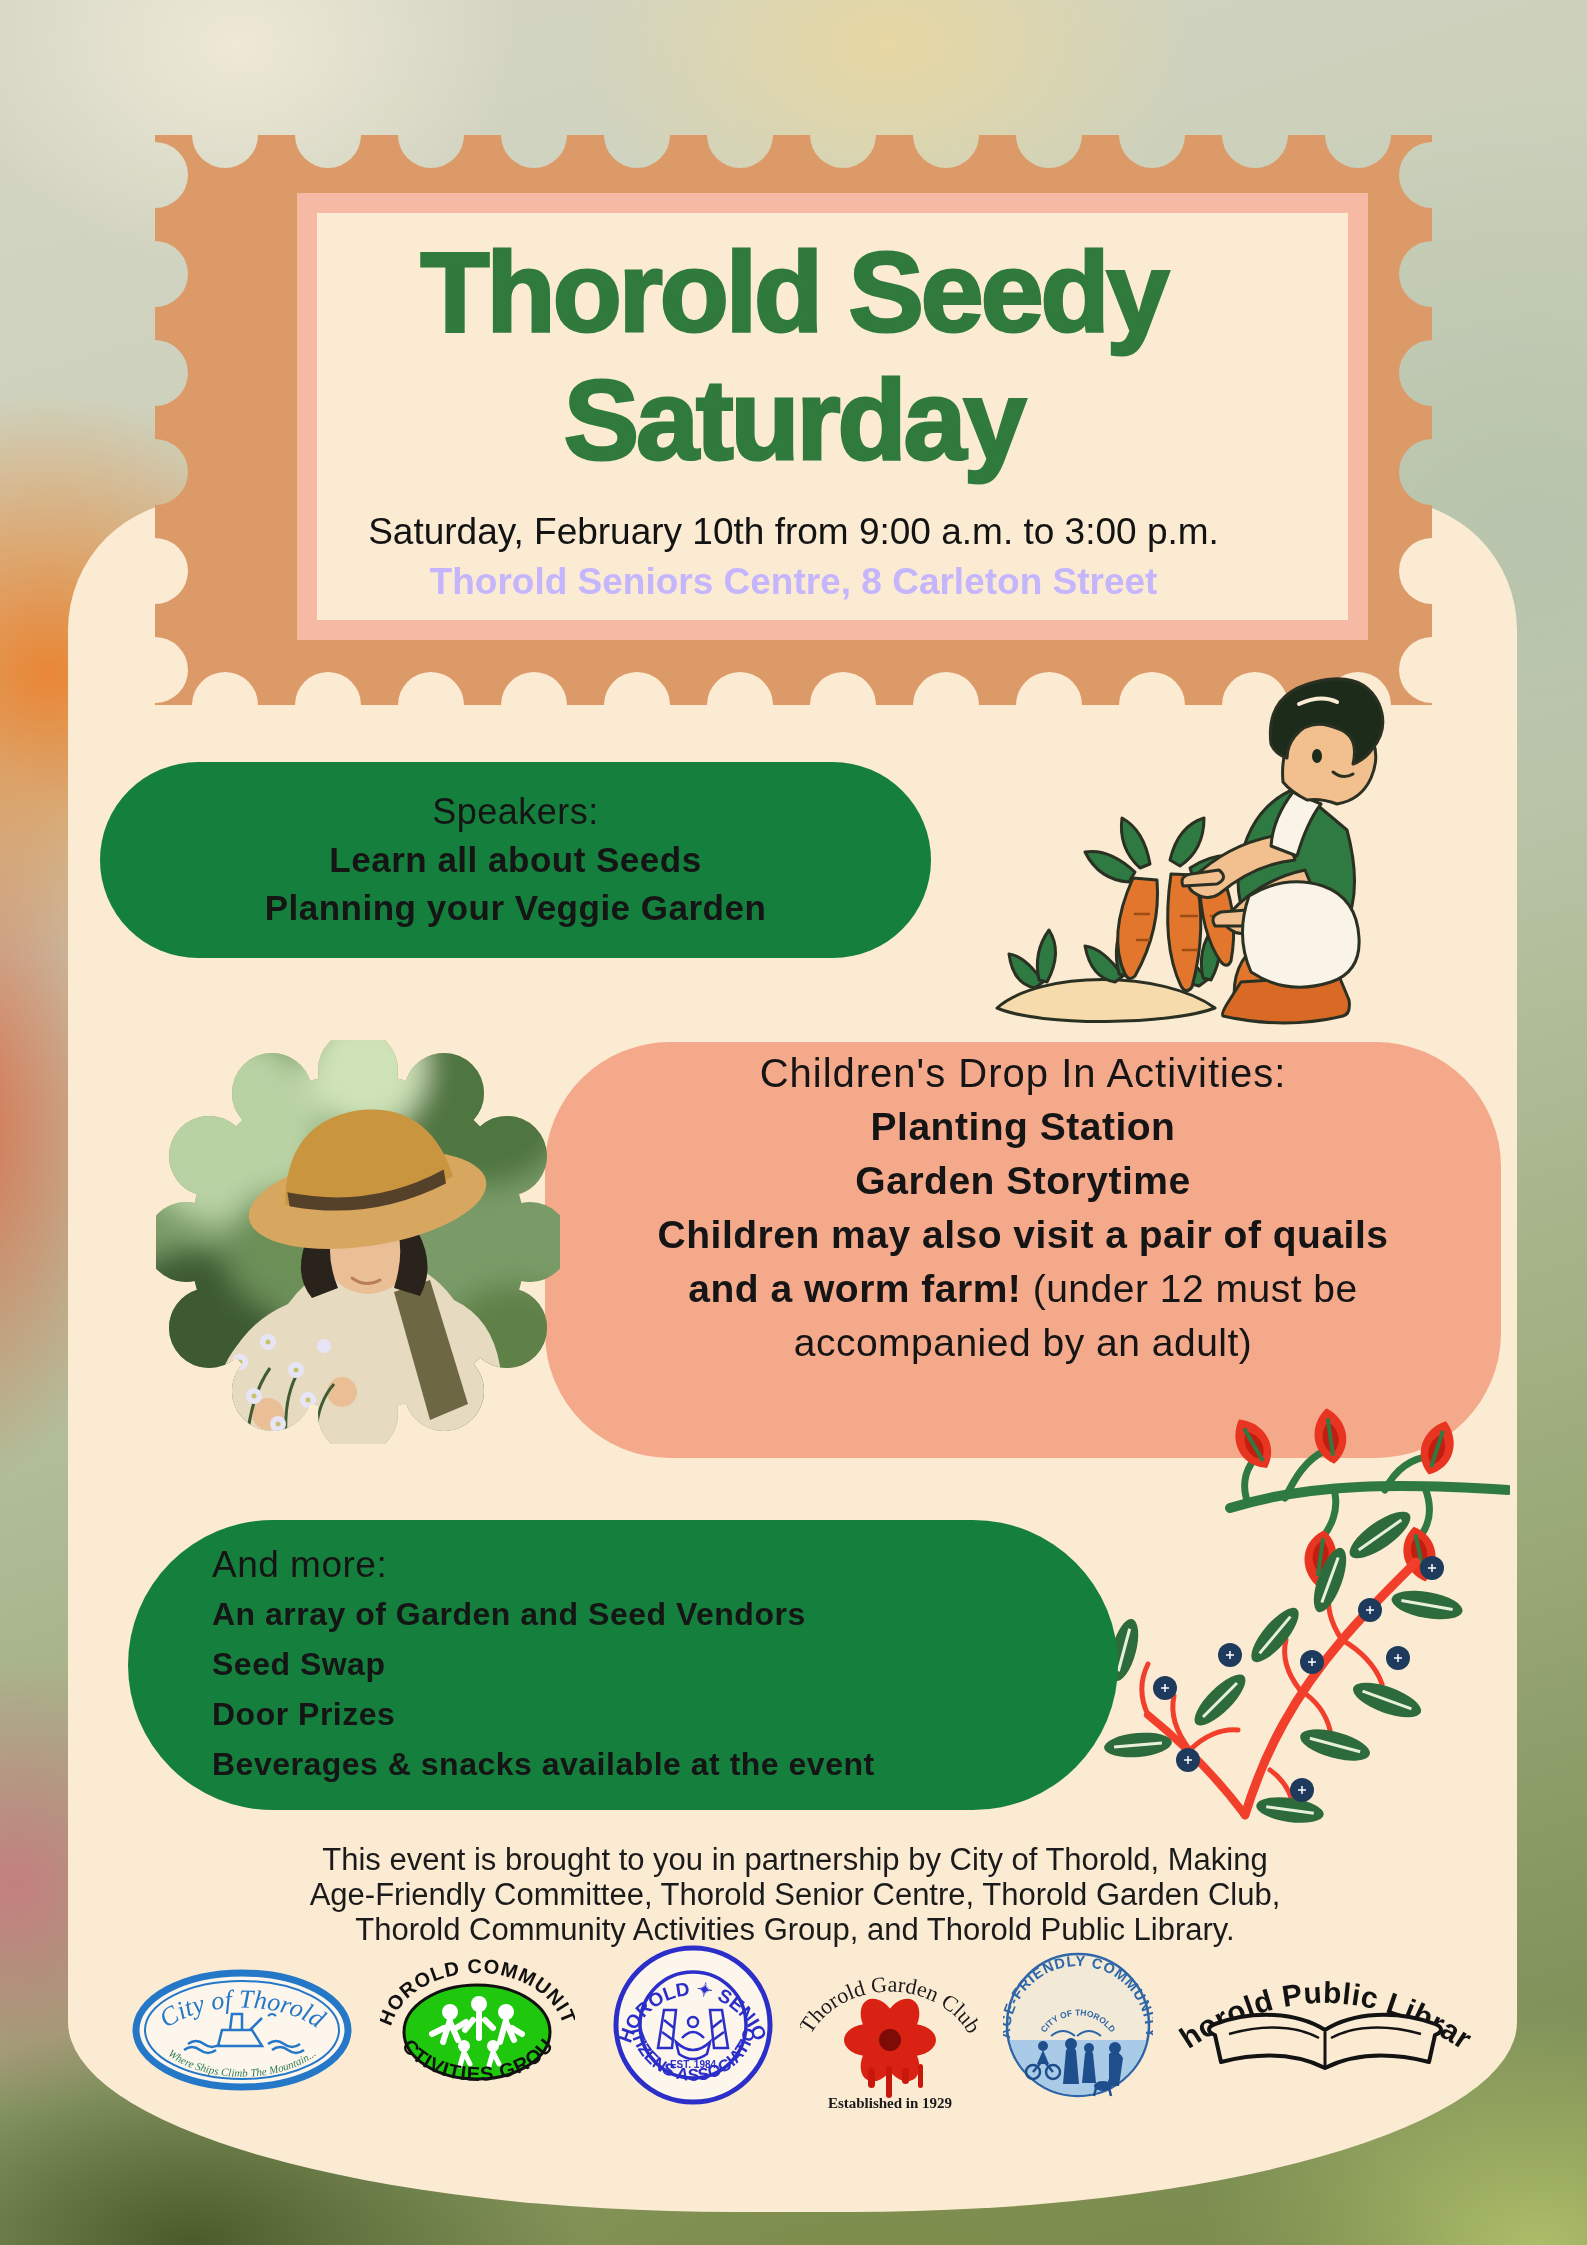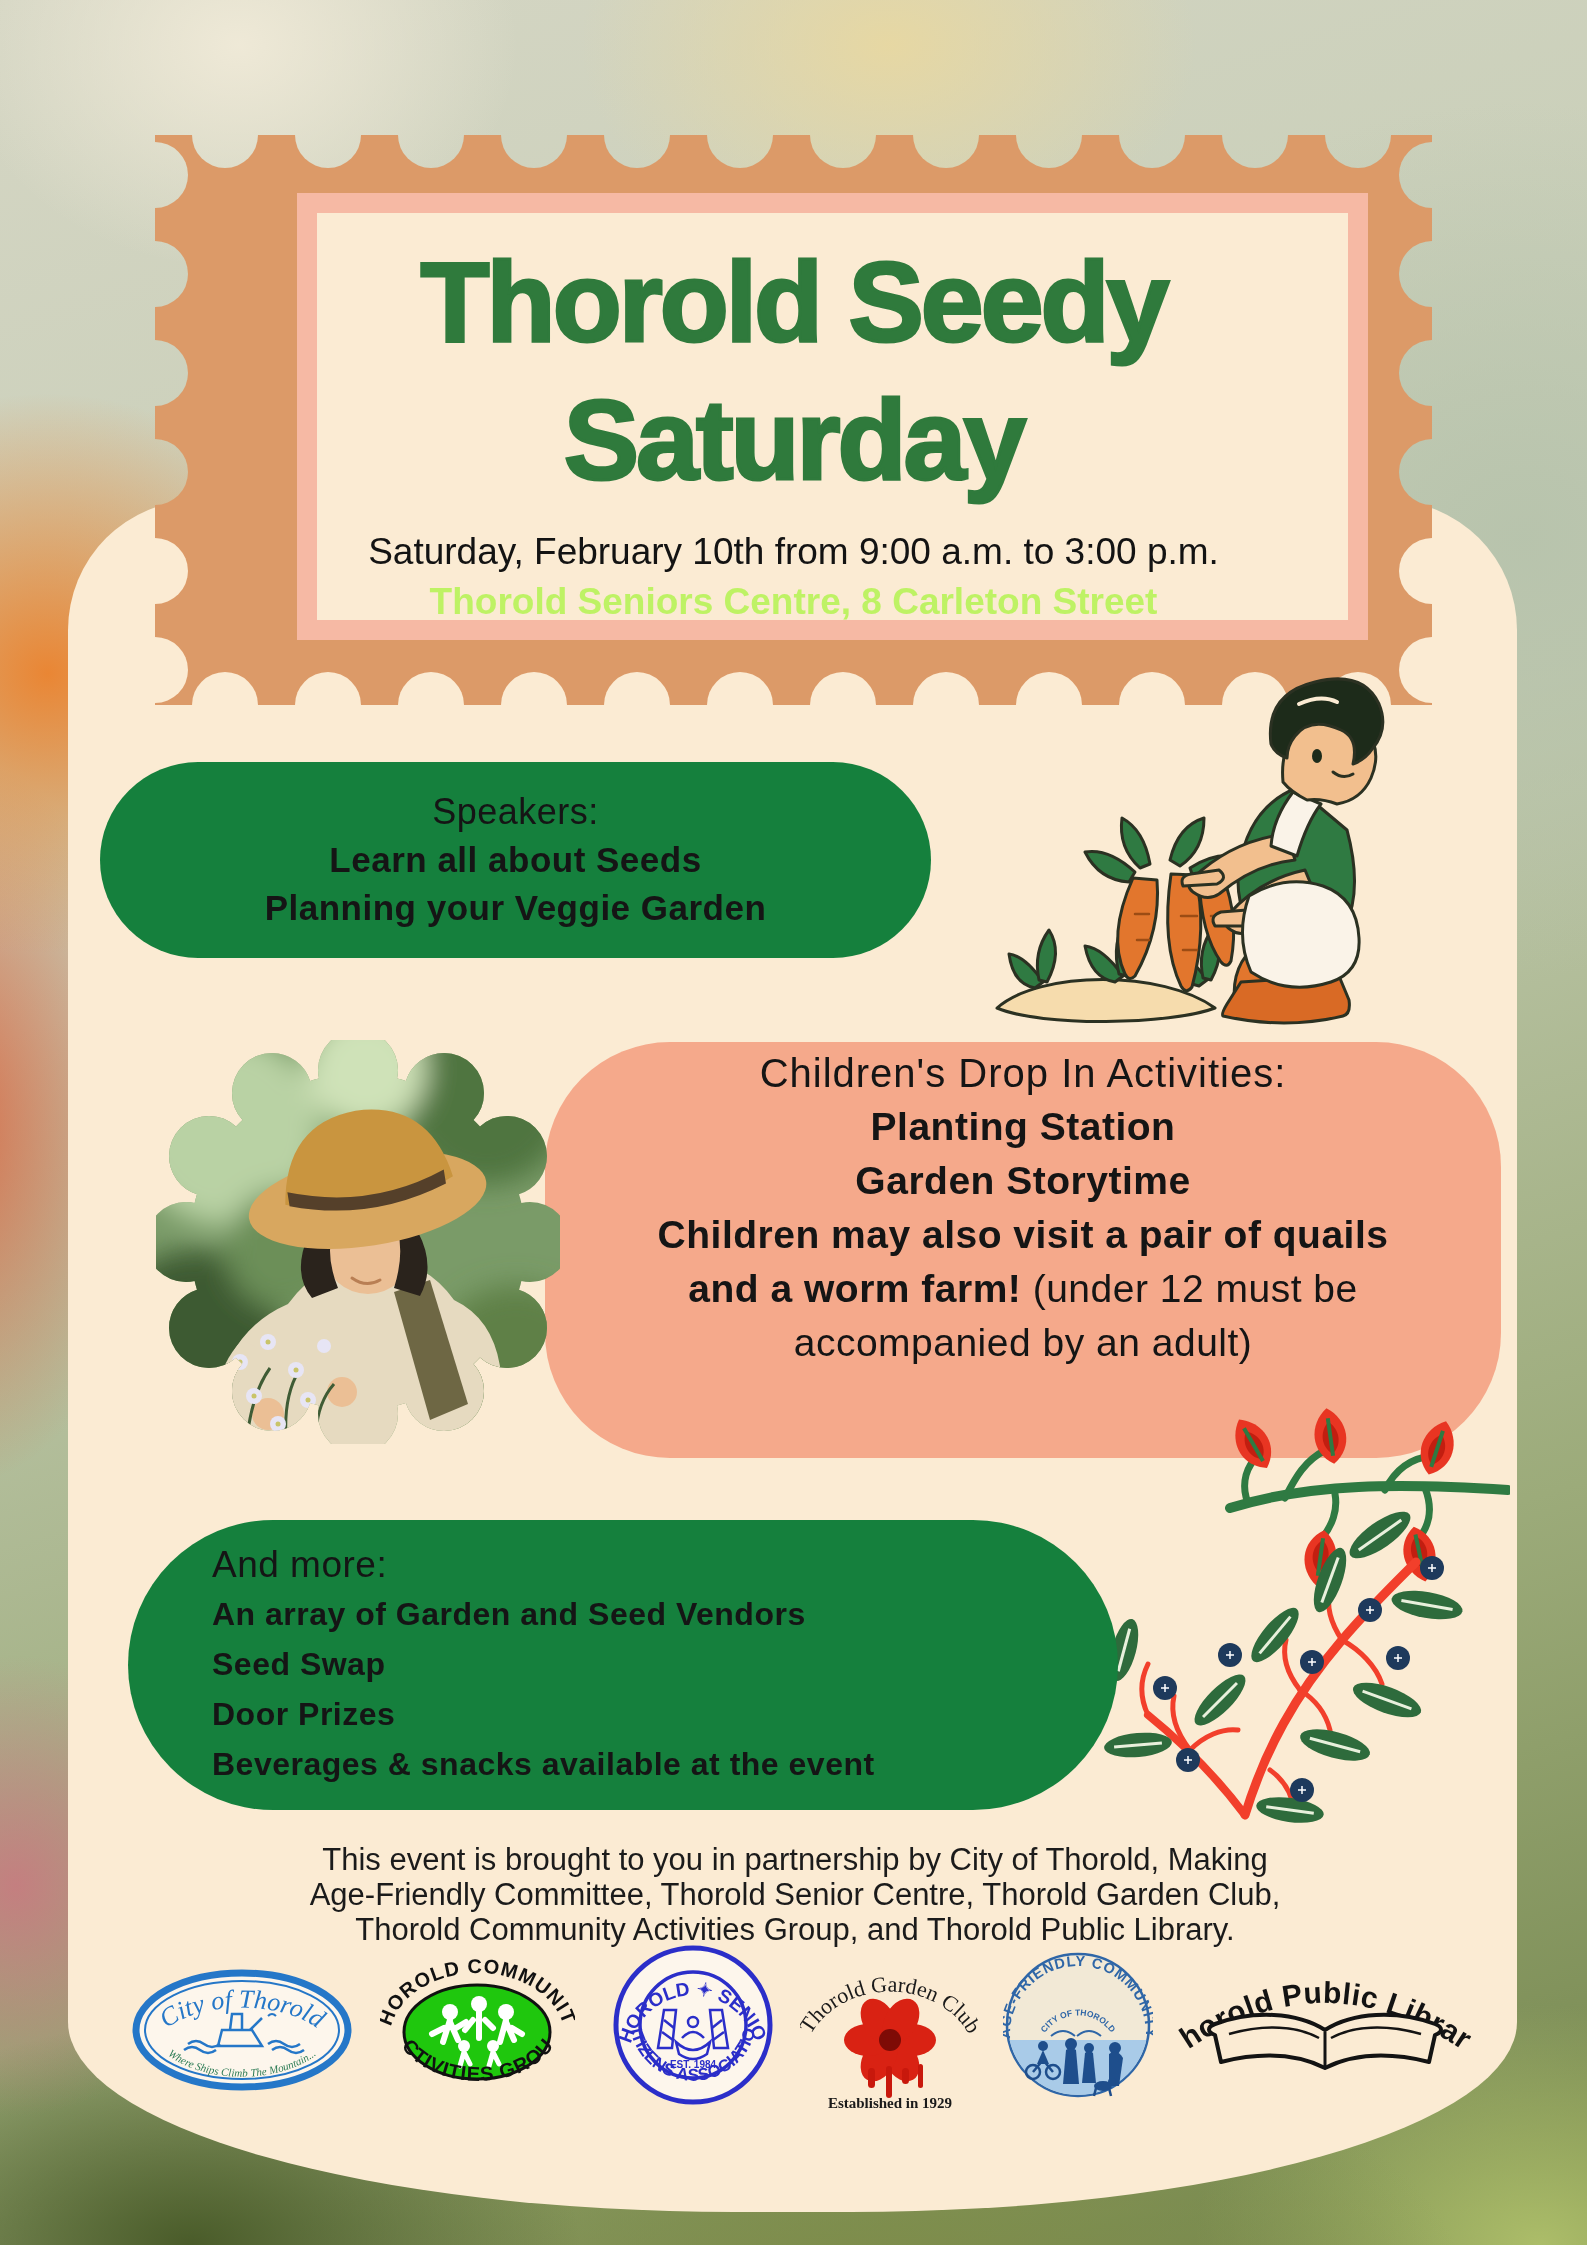--- a/index.html
+++ b/index.html
@@ -21,24 +21,24 @@
       radial-gradient(640px 560px at 96% 24%, rgba(183,195,172,.95), rgba(183,195,172,0) 78%),
       linear-gradient(163deg,#d5d6c4 0%,#c4ccb4 38%,#9cab7a 72%,#74864c 100%);}
 
   .panel{left:68px;top:500px;width:1449px;height:1712px;background:#FBEBD3;
          border-radius:130px 130px 46% 46%;
          border-bottom-left-radius:46% 190px;border-bottom-right-radius:46% 190px;
          border-top-left-radius:130px;border-top-right-radius:130px;}
 
   .stamp{left:155px;top:135px;width:1277px;height:570px;}
   .stamp-text{left:235px;top:228px;width:1117px;text-align:center;}
-  .title{margin:10px;font-size:113px;line-height:128px;font-weight:800;color:#2F7A3C;
+  .title{margin:0;font-size:113px;line-height:128px;font-weight:800;color:#2F7A3C;
          letter-spacing:-3px;-webkit-text-stroke:3px #2F7A3C;}
   .date-line{margin:26px 0 0;font-size:37px;line-height:44px;color:#131313;}
-  .venue-line{margin:6px 0 16px;font-size:37px;line-height:44px;font-weight:bold;color:#bef264;}
+  .venue-line{margin:6px 0 16px;font-size:37px;line-height:44px;font-weight:bold;color:#c4b5fd;}
 
   .pill{background:#15803d;}
   .speakers{left:100px;top:762px;width:831px;height:196px;border-radius:98px;
             text-align:center;padding-top:26px;box-sizing:border-box;}
   .sec-head{font-size:36px;line-height:48px;letter-spacing:.5px;}
   .bold-line{font-size:35px;line-height:48px;font-weight:bold;letter-spacing:.5px;}
 
   .children-box{left:545px;top:1042px;width:956px;height:416px;border-radius:125px;
                 background:#F5A98B;text-align:center;padding-top:4px;box-sizing:border-box;}
   .children-box .sec-head{font-size:40px;line-height:54px;letter-spacing:1px;}

